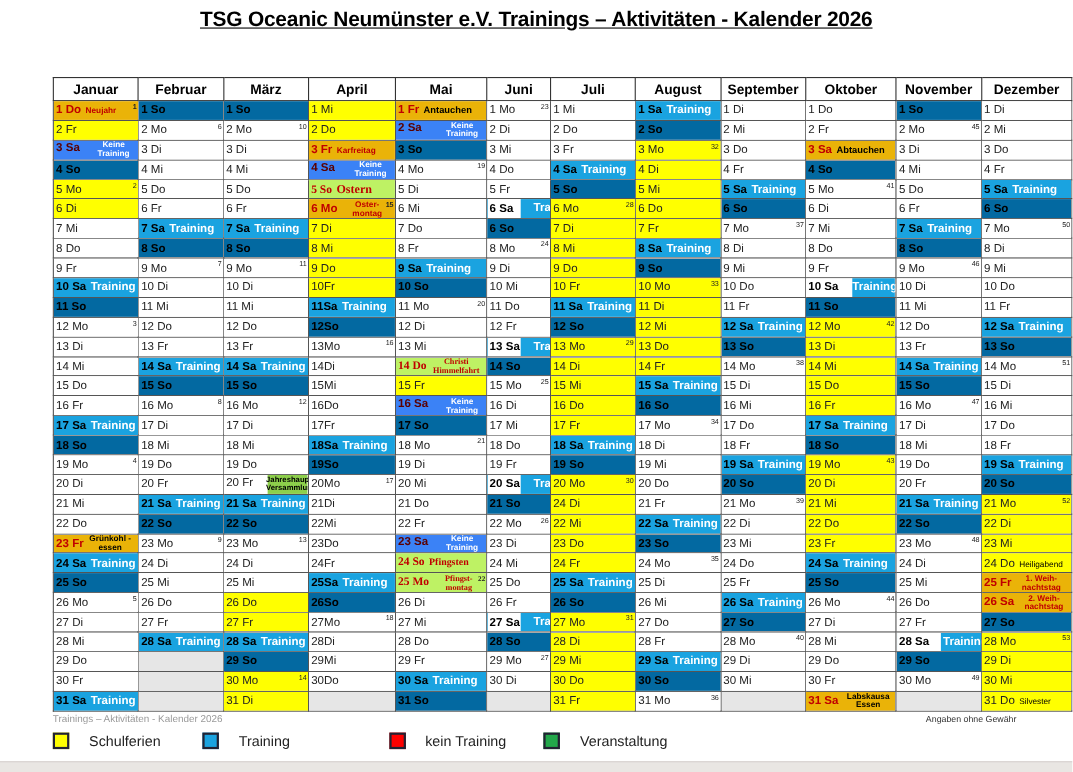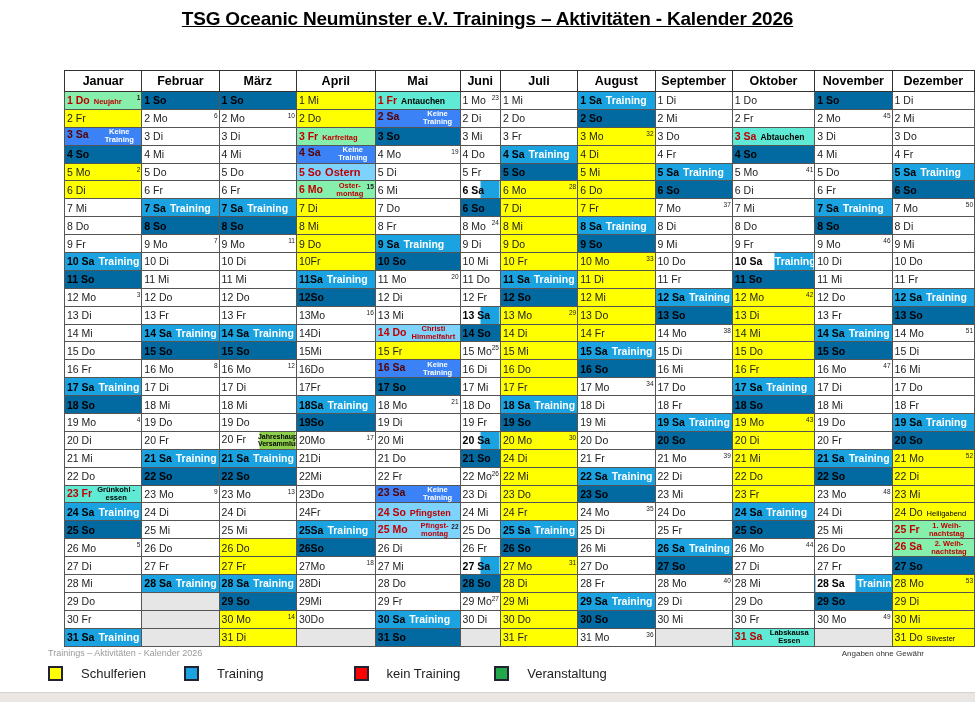--- a/index.html
+++ b/index.html
@@ -1,39 +1,39 @@
 <!DOCTYPE html>
 <html><head>
 <meta charset="utf-8">
 <style>
   html,body{margin:0;padding:0;background:#fff;}
   body{width:975px;height:702px;position:relative;overflow:hidden;font-family:"Liberation Sans",sans-serif;}
   .title{position:absolute;left:0;top:8px;width:975px;text-align:center;font-size:19px;font-weight:bold;text-decoration:underline;color:#000;letter-spacing:-0.2px;}
-  .cal{position:absolute;left:48px;top:70px;border-collapse:collapse;table-layout:fixed;margin-left:16px;}
+  .cal{position:absolute;left:48px;top:70px;border-collapse:collapse;table-layout:fixed;}
   .cal th{height:20px;border:1px solid #333;font-size:12.5px;font-weight:bold;text-align:center;padding:0;background:#fff;}
   .cal td{height:16.9px;border:1px solid #555;padding:0 2px 0 2px;font-size:10.5px;white-space:nowrap;position:relative;overflow:hidden;vertical-align:middle;}
   .cal col{width:73px;}
   .d{position:relative;z-index:1;}
   .wk{position:absolute;right:1px;top:2px;font-size:6.5px;color:#222;}
   .note{font-size:9px;font-weight:bold;color:#fff;margin-left:4px;}
   .t-plain{background:#fff;color:#222;}
   .t-bold{background:#0369a1;color:#000;font-weight:bold;}
   .t-yellow{background:#ffff00;color:#222;}
   .t-train{background:#1aa3e0;color:#000;font-weight:bold;}
   .t-train .note{color:#fff;font-size:10.5px;}
   .t-trainhalf{background:linear-gradient(to right,#fff 0,#fff 52%,#1aa3e0 52%);color:#000;font-weight:bold;}
   .t-trainhalf .note{color:#fff;font-size:10.5px;margin-left:2px;}
   .t-red{background:#3b82f6;color:#fff;font-weight:bold;}
   .t-red .d{color:#5a0000;}
   .t-red .note{font-size:7.5px;line-height:8px;display:inline-block;text-align:center;vertical-align:middle;}
-  .t-green{background:#5eead4;color:#c00000;font-weight:bold;}
+  .t-green{background:#eab308;color:#c00000;font-weight:bold;}
   .t-green .note{color:#000;font-size:8.5px;}
-  .t-holiday{background:#86efac;color:#c00000;font-weight:bold;}
+  .t-holiday{background:#eab308;color:#c00000;font-weight:bold;}
   .t-holiday .note{color:#c00000;font-size:7.5px;}
-  .t-peach{background:#7dd3fc;color:#c00000;font-weight:bold;}
+  .t-peach{background:#bef264;color:#c00000;font-weight:bold;font-family:Liberation Serif, serif;}
   .t-peach .note{color:#c00000;font-size:9px;}
   .t-peachbig .note{font-size:11px;}
   .t-gray{background:#e6e6e6;}
   .t-yellownote .note{color:#000;font-weight:normal;font-size:7.5px;}
   .t-greensmall .note{font-size:7.5px;line-height:8px;display:inline-block;vertical-align:middle;text-align:center;}
   .t-ml .note{display:inline-block;line-height:8px;vertical-align:middle;text-align:center;font-size:7.5px;}
   .footer-left{position:absolute;left:48px;top:648px;font-size:9px;color:#9a9a9a;}
   .footer-right{position:absolute;right:51px;top:649px;font-size:8px;color:#333;}
   .legend{position:absolute;left:48px;top:666px;display:flex;align-items:center;font-size:13px;color:#222;}
   .legend-item{display:flex;align-items:center;margin-right:38px;}

